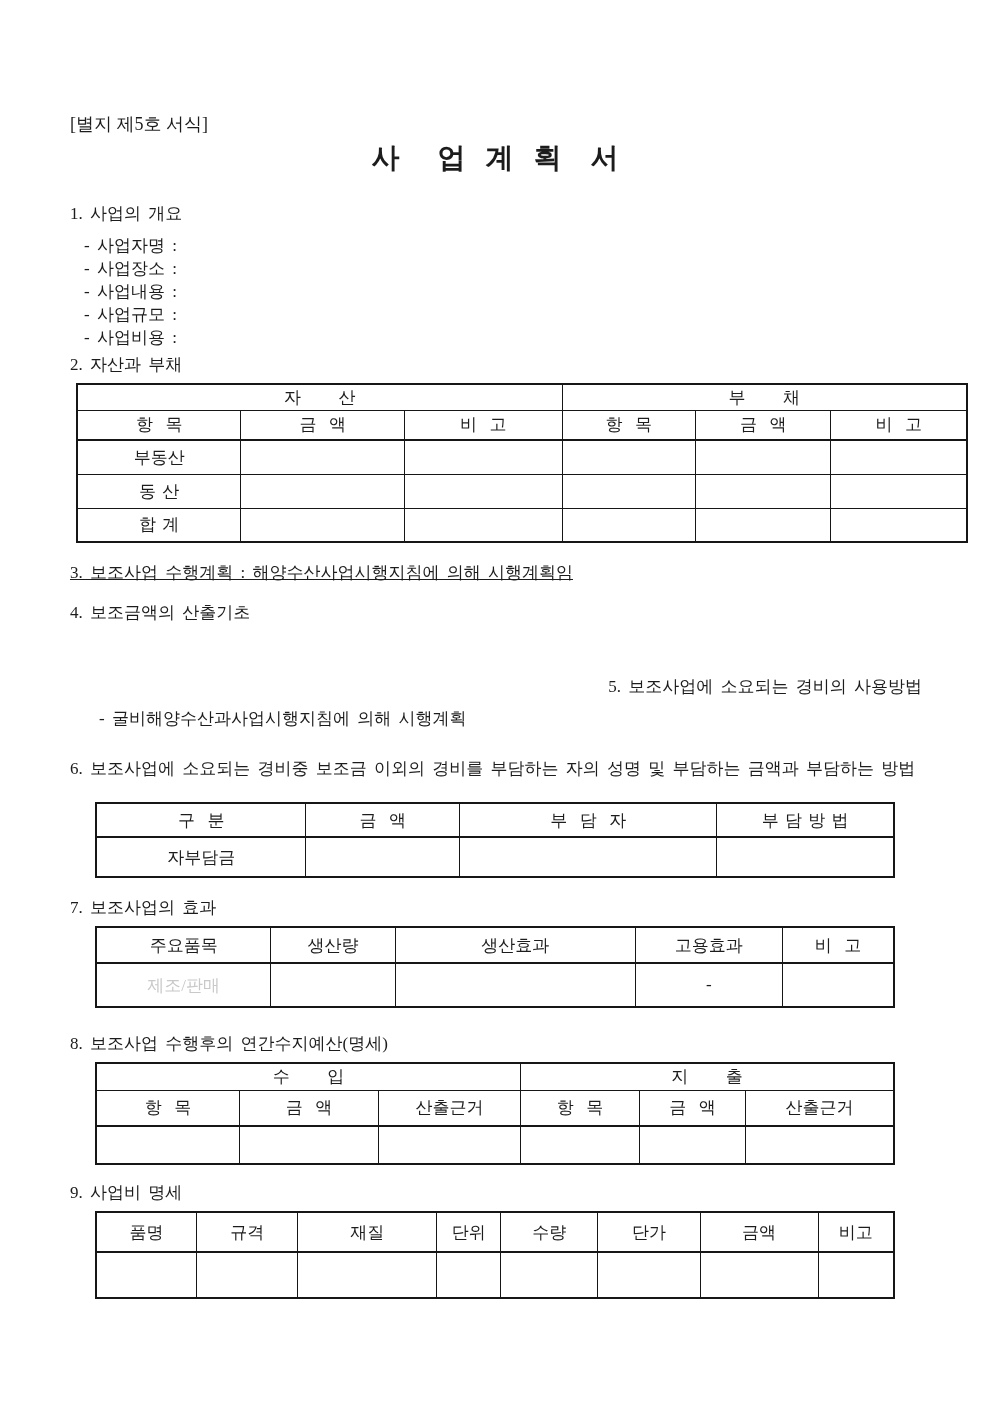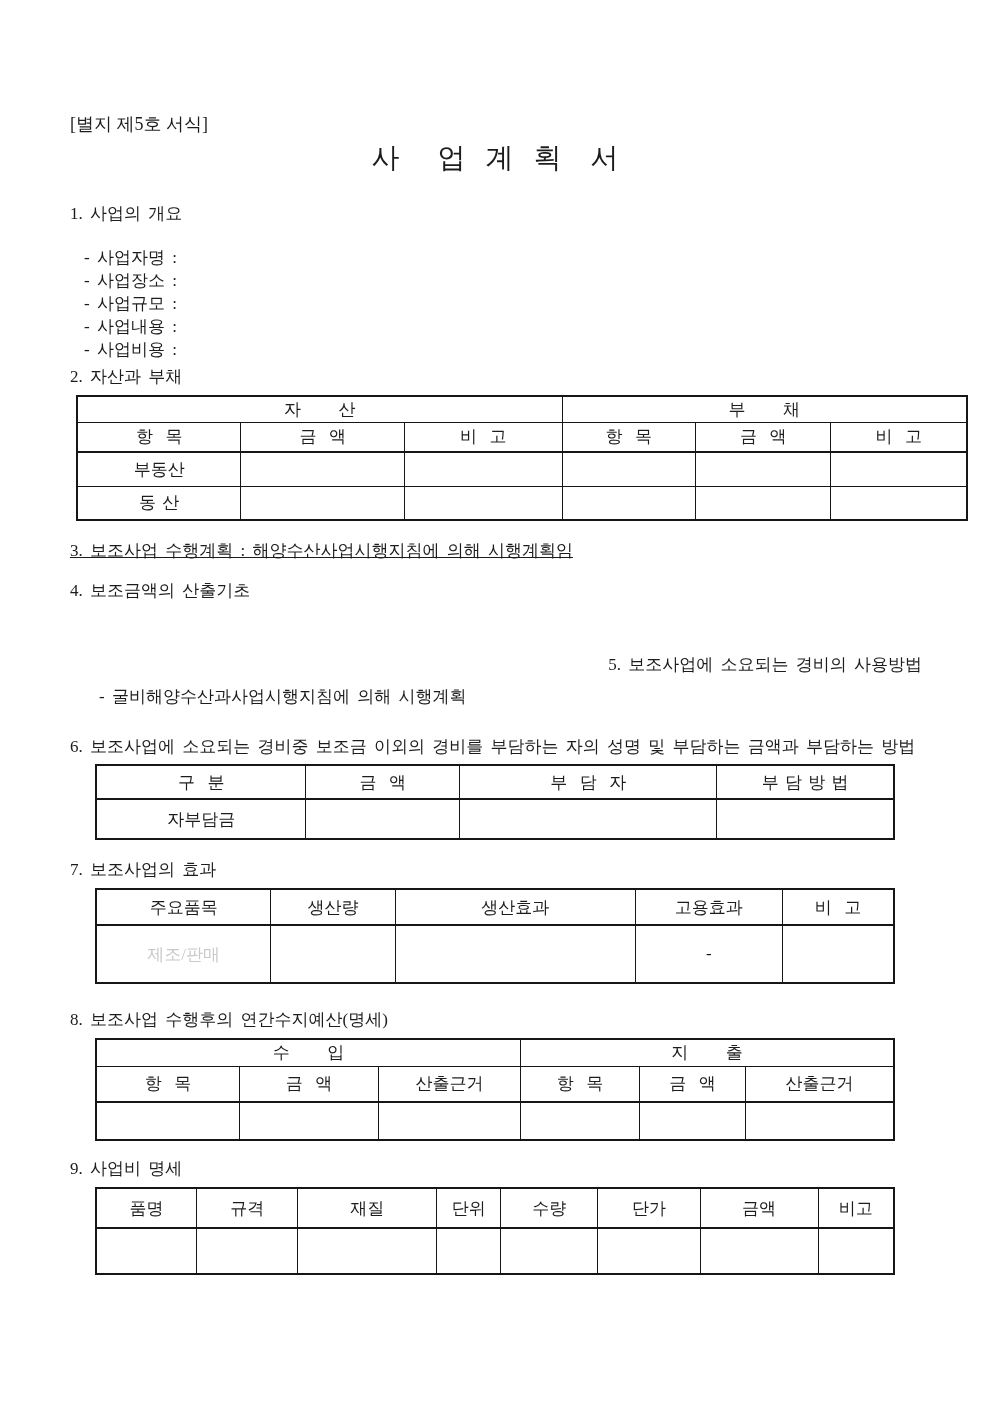--- a/index.html
+++ b/index.html
@@ -13,35 +13,35 @@
     color: #1c1c1c;
     font-family: "Liberation Serif", "DejaVu Serif", serif;
     font-size: 17px;
     overflow: hidden;
   }
   .form-label { font-size: 18px; line-height: 24px; white-space: pre; }
   .doc-title {
     margin-top: 2px;
     text-align: center;
     font-size: 28px;
-    font-weight: normal;
+    font-weight: bold;
     letter-spacing: 2px;
     line-height: 40px;
     white-space: pre;
   }
   .sec-heading {
     margin-top: 24px;
     line-height: 24px;
     white-space: pre-wrap;
     word-spacing: 3px;
     padding-left: 26px;
     text-indent: -26px;
   }
   .sec-heading.tight { margin-top: 16px; line-height: 28px; text-decoration: underline; }
-  .dash-list { margin: 20px 0 0 14px; }
+  .dash-list { margin: 8px 0 0 14px; }
   .dash-item { line-height: 23px; white-space: pre; word-spacing: 3px; }
   .sub-dash { margin: 8px 0 0 29px; line-height: 24px; white-space: pre; word-spacing: 3px; }
 
   table.doc-table {
     border-collapse: collapse;
     table-layout: fixed;
     border: 2px solid #161616;
     margin-top: 6px;
   }
   table.doc-table td, table.doc-table th {
@@ -61,21 +61,21 @@
   .t-assets tr.grp { height: 26px; }
   .t-assets tr.col-head { height: 30px; }
   .t-assets tr.data { height: 34px; }
 
   .t-wide { width: 800px; margin-left: 25px; }
   .t-burden tr.col-head { height: 34px; }
   .t-burden tr.data { height: 40px; }
 
   .t-effect { margin-top: 8px; }
   .t-effect tr.col-head { height: 36px; }
-  .t-effect tr.data { height: 58px; }
+  .t-effect tr.data { height: 44px; }
   .muted-cell { color: #c9c9c9; }
 
   .t-budget tr.grp { height: 27px; }
   .t-budget tr.col-head { height: 36px; }
   .t-budget tr.data { height: 38px; }
 
   .t-cost { margin-top: 6px; }
   .t-cost tr.col-head { height: 40px; }
   .t-cost tr.data { height: 46px; }
 
@@ -87,22 +87,22 @@
 <div class="page">
 
   <div class="form-label">[별지 제5호 서식]</div>
 
   <div class="doc-title">사    업  계  획   서</div>
 
   <div class="sec-heading">1. 사업의 개요</div>
   <div class="dash-list">
     <div class="dash-item">- 사업자명 :</div>
     <div class="dash-item">- 사업장소 :</div>
+    <div class="dash-item">- 사업내용 :</div>
     <div class="dash-item">- 사업규모 :</div>
-    <div class="dash-item">- 사업내용 :</div>
     <div class="dash-item">- 사업비용 :</div>
   </div>
 
   <div class="sec-heading" style="margin-top:4px">2. 자산과 부채</div>
   <table class="doc-table t-assets">
     <colgroup>
       <col style="width:18.4%">
         <col style="width:18.4%">
         <col style="width:17.7%">
       <col style="width:15.0%">
@@ -131,31 +131,39 @@
       <td></td>
     </tr>
     <tr class="data">
       <td>동 산</td>
       <td></td>
       <td></td>
       <td></td>
       <td></td>
       <td></td>
     </tr>
+    <tr class="data">
+      <td>합 계</td>
+      <td></td>
+      <td></td>
+      <td></td>
+      <td></td>
+      <td></td>
+    </tr>
   </tbody>
     </table>
 
   <div class="sec-heading tight">3. 보조사업 수행계획 : 해양수산사업시행지침에 의해 시행계획임</div>
   <div class="sec-heading" style="margin-top:12px;line-height:28px">4. 보조금액의 산출기초</div>
 
   <div class="sec-heading gap-lg">5. 보조사업에 소요되는 경비의 사용방법</div>
   <div class="sub-dash">- 굴비해양수산과사업시행지침에 의해 시행계획</div>
 
   <div class="sec-heading" style="line-height:27px;max-width:862px">6. 보조사업에 소요되는 경비중 보조금 이외의 경비를 부담하는 자의 성명 및 부담하는 금액과 부담하는 방법</div>
-  <table class="doc-table t-wide t-burden" style="margin-top:4px">
+  <table class="doc-table t-wide t-burden" style="margin-top:20px">
     <colgroup>
       <col style="width:26.3%">
         <col style="width:19.3%">
         <col style="width:32.2%">
         <col style="width:22.2%">
     </colgroup>
     <tbody>
         <tr class="col-head">
       <td>구  분</td>
       <td>금  액</td>

